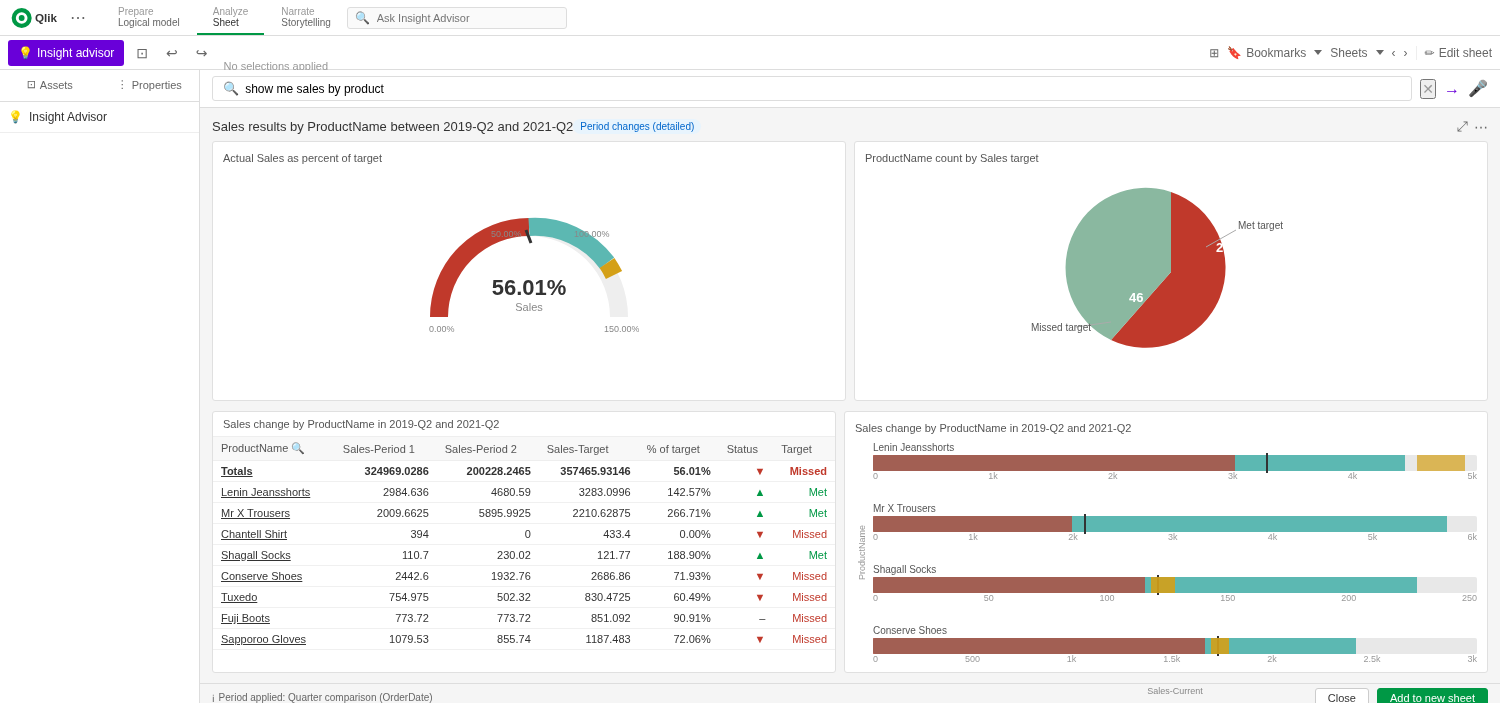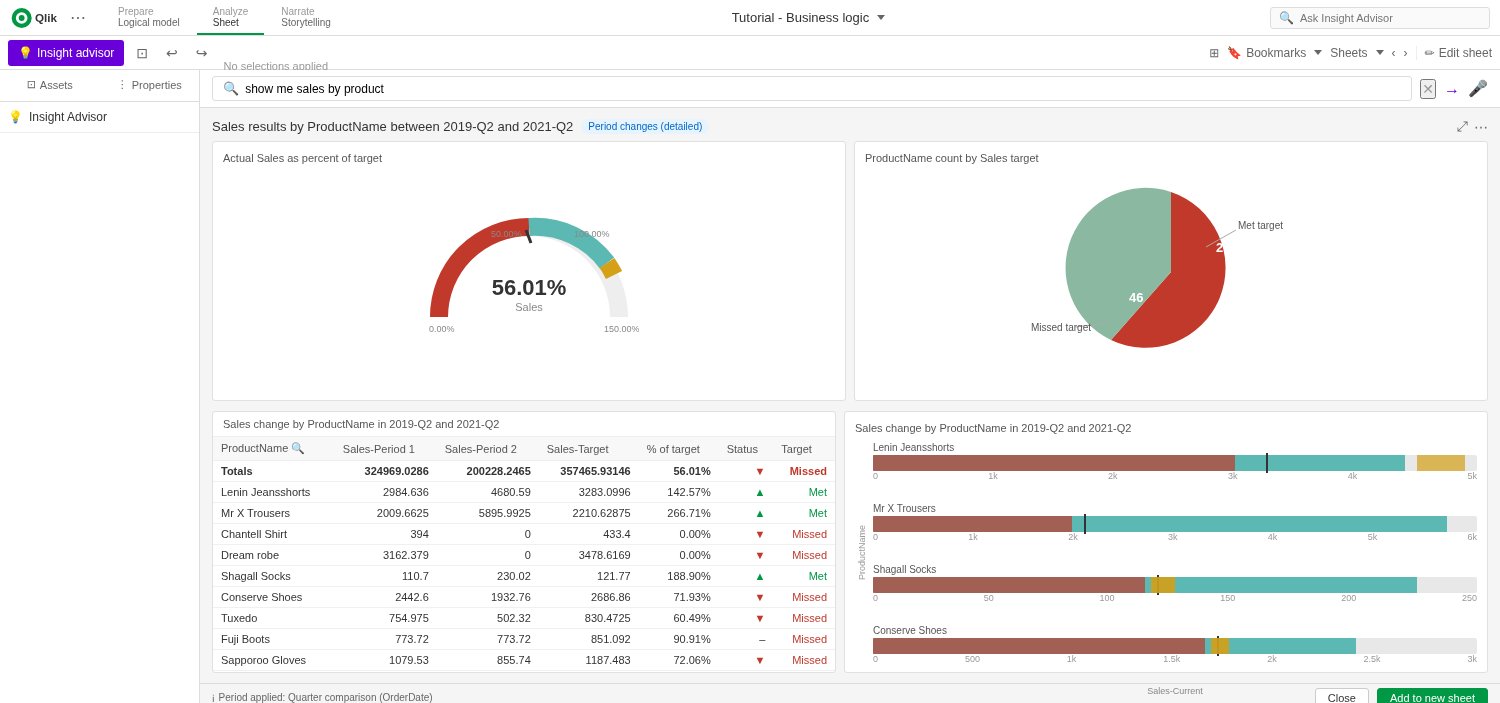--- a/index.html
+++ b/index.html
@@ -42,21 +42,21 @@
     .ia-search-bar { display: flex; align-items: center; background: #fff; border-bottom: 1px solid #ddd; padding: 6px 12px; gap: 8px; }
     .ia-search-input-wrap { flex: 1; display: flex; align-items: center; border: 1px solid #ddd; border-radius: 3px; padding: 4px 10px; gap: 6px; background: #fff; }
     .ia-search-input-wrap input { border: none; outline: none; font-size: 12px; flex: 1; }
     .ia-search-icon { color: #999; font-size: 13px; }
     .ia-clear-btn { color: #999; cursor: pointer; font-size: 14px; }
     .ia-send-btn { background: none; border: none; cursor: pointer; color: #6900d9; font-size: 16px; }
     .ia-mic-btn { background: none; border: none; cursor: pointer; color: #666; font-size: 16px; }
 
     
     .ia-result-area { padding: 10px 12px; }
-    .result-title { font-size: 13px; color: #333; margin-bottom: 6px; display: flex; align-items: center; gap: 8px; }
+    .result-title { font-size: 13px; color: #333; margin-bottom: 6px; display: flex; align-items: center; }
     .period-badge { background: #e8f4fd; color: #0066cc; font-size: 10px; padding: 2px 7px; border-radius: 10px; }
 
     
     .charts-row { display: flex; gap: 8px; margin-bottom: 10px; }
     .chart-card { background: #fff; border: 1px solid #e0e0e0; border-radius: 3px; flex: 1; padding: 10px; min-height: 260px; position: relative; }
     .chart-title { font-size: 11px; color: #555; margin-bottom: 8px; }
 
     
     .gauge-container { display: flex; justify-content: center; align-items: center; height: 200px; position: relative; }
 
@@ -67,21 +67,21 @@
     .bottom-row { display: flex; gap: 8px; }
     .table-card { background: #fff; border: 1px solid #e0e0e0; border-radius: 3px; flex: 1; padding: 0; overflow: hidden; }
     .bar-chart-card { background: #fff; border: 1px solid #e0e0e0; border-radius: 3px; flex: 1; padding: 10px; }
 
     .table-header-row { display: flex; align-items: center; padding: 6px 10px; border-bottom: 1px solid #eee; }
     .table-title { font-size: 11px; color: #555; }
     .data-table { width: 100%; border-collapse: collapse; font-size: 11px; }
     .data-table th { background: #f8f8f8; padding: 5px 8px; text-align: left; font-weight: 500; color: #555; border-bottom: 1px solid #eee; white-space: nowrap; }
     .data-table th:first-child { text-align: left; }
     .data-table td { padding: 4px 8px; text-align: right; border-bottom: 1px solid #f0f0f0; color: #333; }
-    .data-table td:first-child { text-align: left; }
+    .data-table td:first-child { text-align: left; text-decoration: underline; }
     .data-table tr.totals td { font-weight: 700; }
     .status-met { color: #009845; }
     .status-missed { color: #c0392b; }
     .arrow-up { color: #009845; }
     .arrow-down { color: #c0392b; }
     .search-icon-small { cursor: pointer; color: #999; font-size: 11px; }
 
     
     .footer-bar { display: flex; align-items: center; justify-content: space-between; background: #f5f5f5; border-top: 1px solid #ddd; padding: 4px 12px; height: 28px; }
     .footer-info { font-size: 10px; color: #666; display: flex; align-items: center; gap: 4px; }
@@ -117,26 +117,20 @@
     <div class="nav-divider"></div>
     <div class="nav-item active">
       <span class="nav-label-top">Analyze</span>
       <span class="nav-label-main">Sheet</span>
     </div>
     <div class="nav-divider"></div>
     <div class="nav-item">
       <span class="nav-label-top">Narrate</span>
       <span class="nav-label-main">Storytelling</span>
     </div>
-  </div>
-  <div class="top-bar-center">
-    <span class="app-title">
-      <span>Tutorial - Business logic</span>
-      <span class="chevron-down"></span>
-    </span>
   </div>
   <div class="top-bar-right">
     <div class="search-box-top">
       <span style="color:#999;font-size:12px;">🔍</span>
       <input type="text" style="border: none; outline: none; background: transparent; font-size: 11px; width: 100%; color: rgb(153, 153, 153);" placeholder="Ask Insight Advisor">
     </div>
   </div>
 </div>
 
 <div class="toolbar">
@@ -315,29 +309,20 @@
               <tr>
                 <td>Chantell Shirt</td>
                 <td>394</td>
                 <td>0</td>
                 <td>433.4</td>
                 <td>0.00%</td>
                 <td><span class="arrow-down">▼</span></td>
                 <td><span class="status-missed">Missed</span></td>
               </tr>
               <tr>
-                <td>Dream robe</td>
-                <td>3162.379</td>
-                <td>0</td>
-                <td>3478.6169</td>
-                <td>0.00%</td>
-                <td><span class="arrow-down">▼</span></td>
-                <td><span class="status-missed">Missed</span></td>
-              </tr>
-              <tr>
                 <td>Shagall Socks</td>
                 <td>110.7</td>
                 <td>230.02</td>
                 <td>121.77</td>
                 <td>188.90%</td>
                 <td><span class="arrow-up">▲</span></td>
                 <td><span class="status-met">Met</span></td>
               </tr>
               <tr>
                 <td>Conserve Shoes</td>

